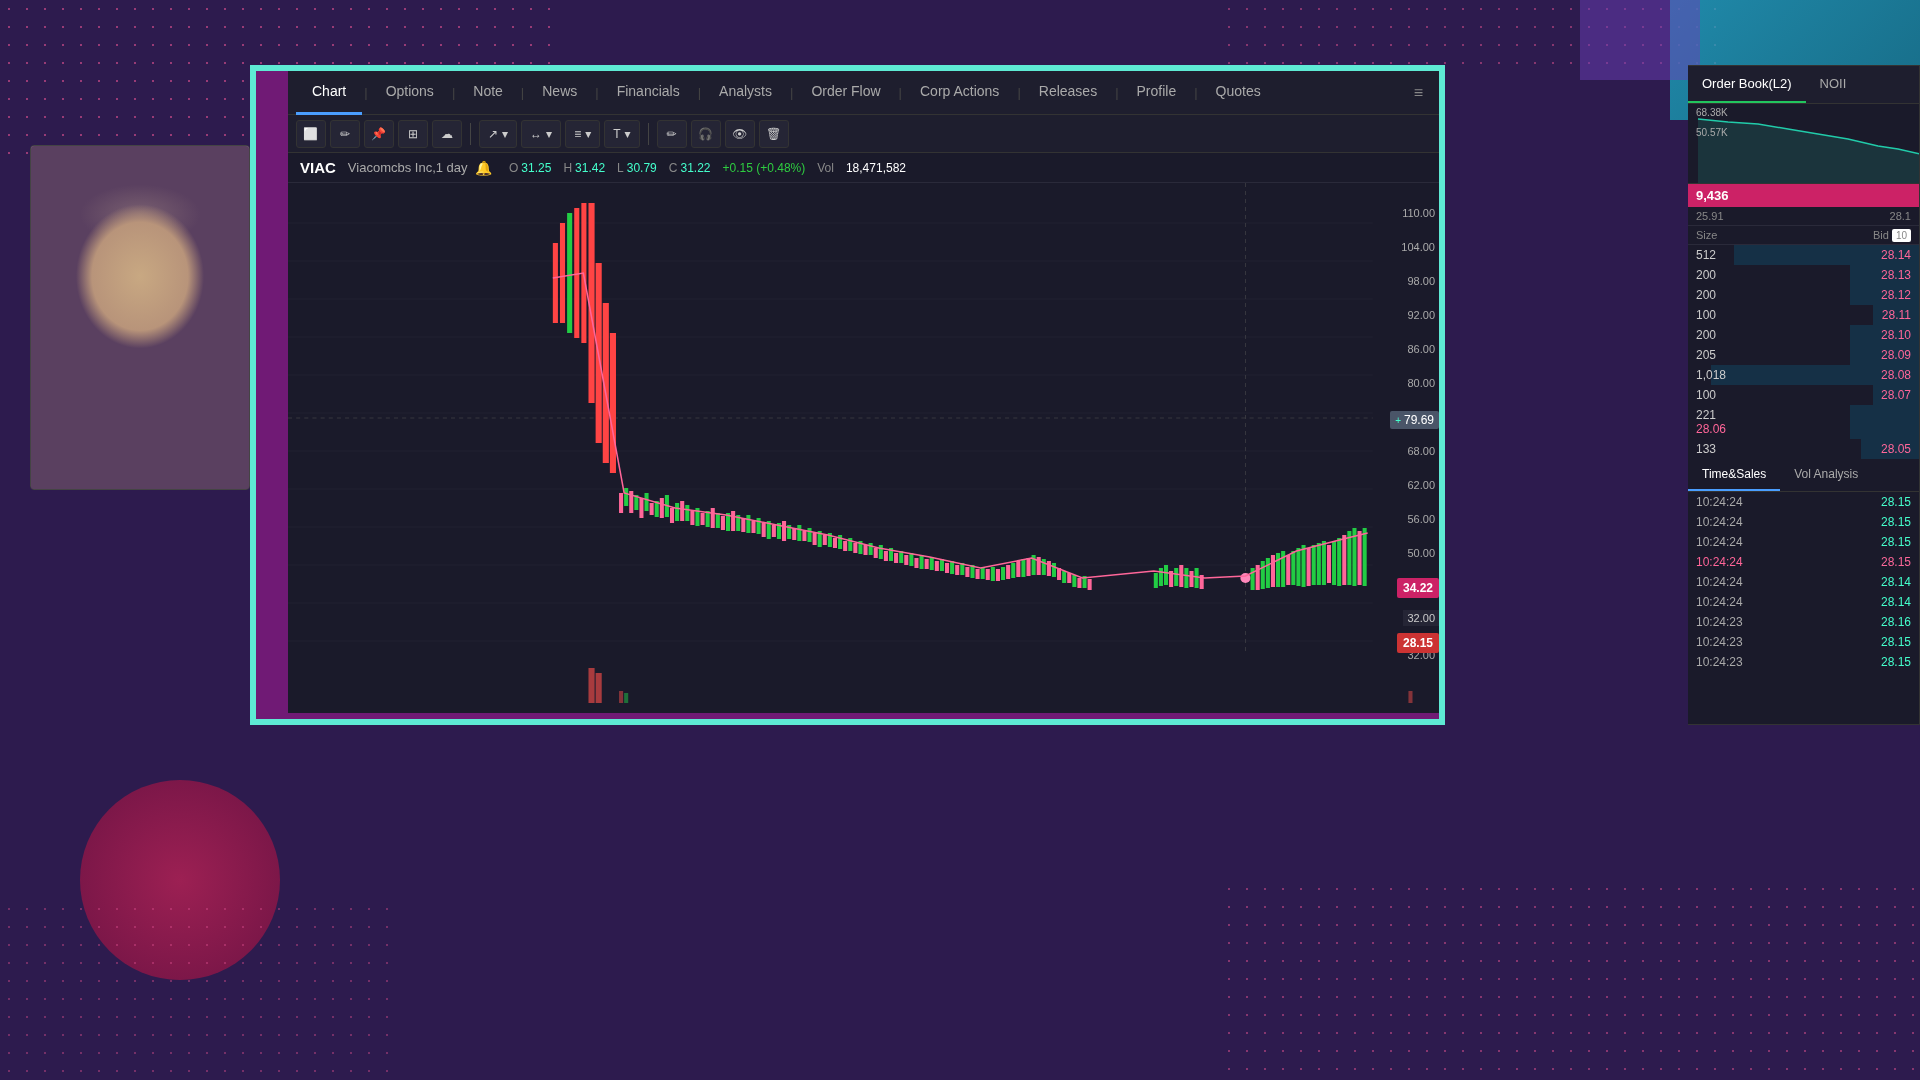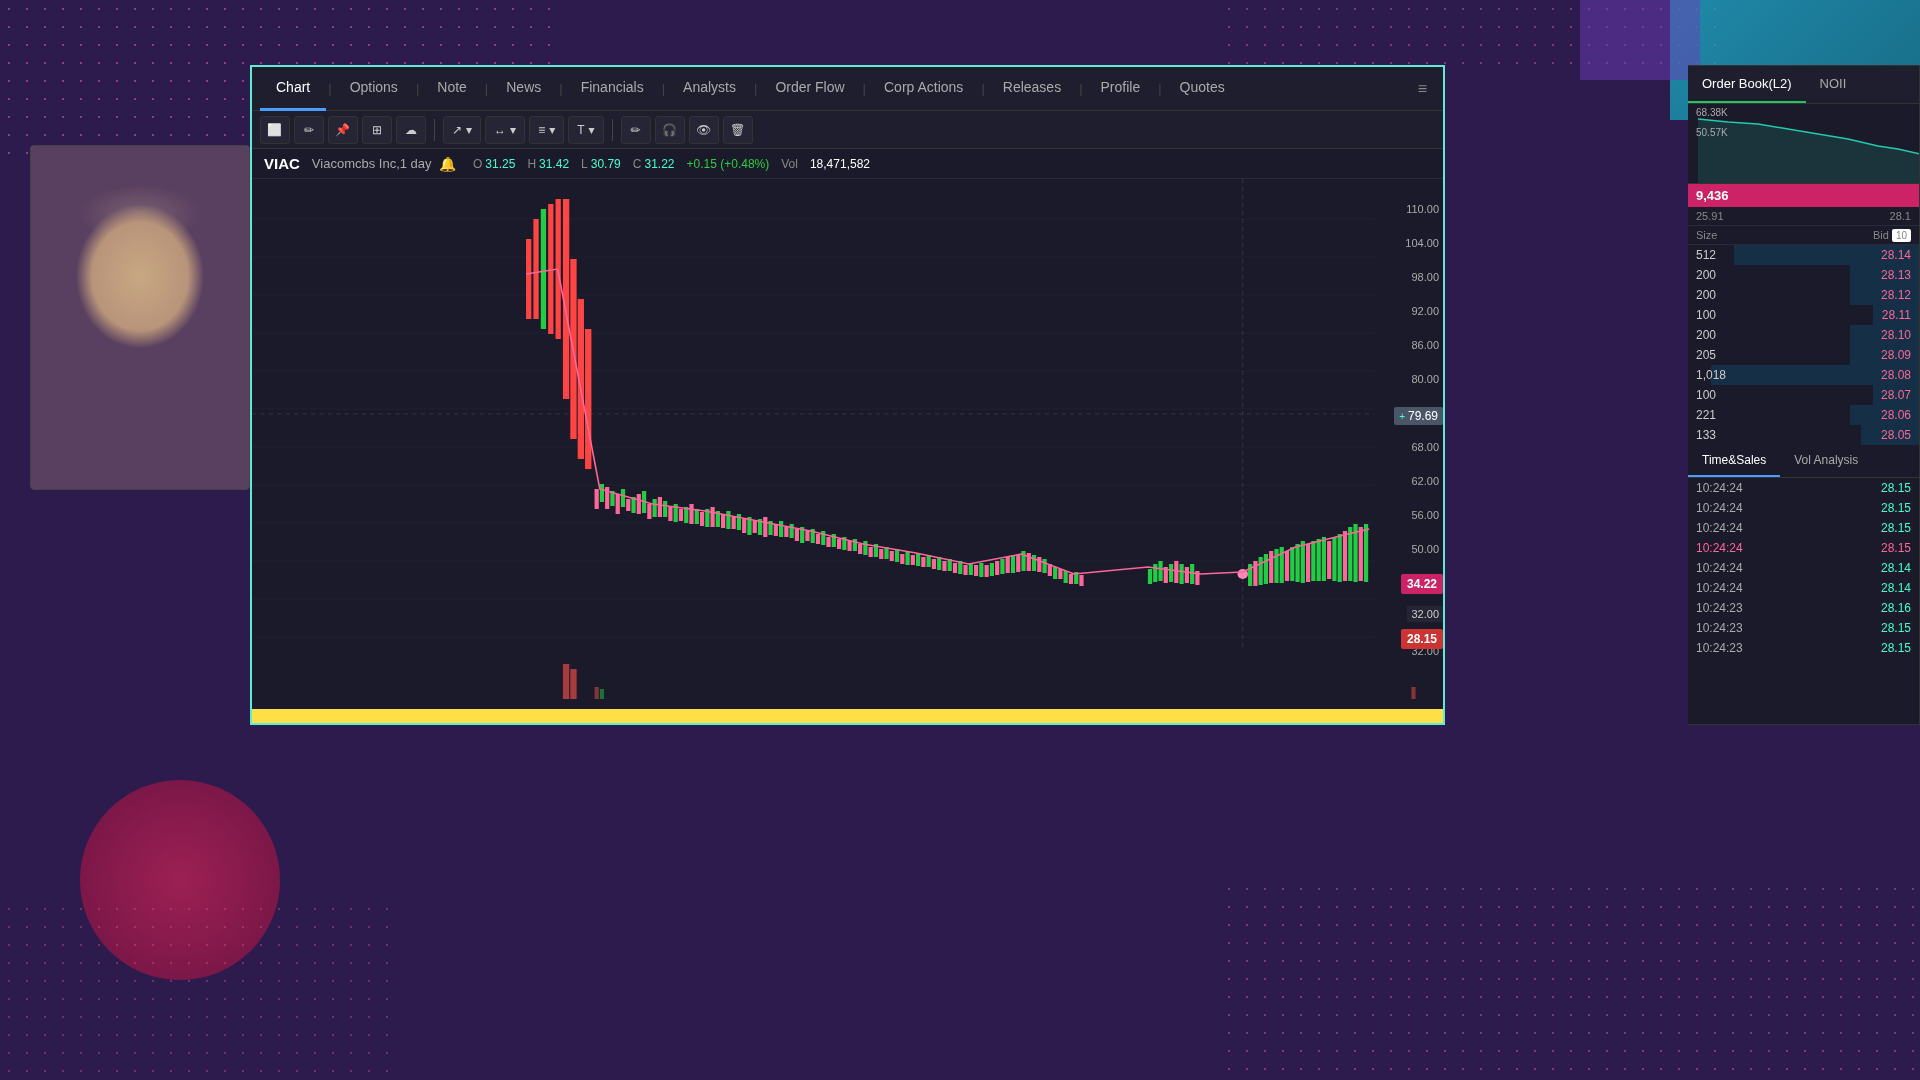--- a/index.html
+++ b/index.html
@@ -87,22 +87,23 @@
         radial-gradient(ellipse 60px 30px at 50% 20%, #7a6070 0%, #5a4060 100%),
         linear-gradient(180deg, #9a8090 0%, #7a6575 40%, #3a3545 70%, #5a4060 100%);
       position: relative;
     }
 
     
     .main-panel {
       position: absolute;
       top: 65px; left: 250px;
       width: 1195px; height: 660px;
-      background: #fde047;
-      border: 2px solid #5eead4;
+      background: #701a75;
+      border: 6px solid #5eead4;
+      padding-left: 32px;
     }
 
     
     .tab-bar {
       display: flex;
       align-items: center;
       background: #1e1e2e;
       height: 44px;
       border-bottom: 1px solid #333;
       padding: 0 8px;
@@ -691,21 +692,21 @@
       <div style="display: flex; justify-content: space-between; padding: 3px 8px; font-size: 12px; position: relative; cursor: pointer; gap: 32px;">
       <div style="position:absolute; right:0; top:0; bottom:0; width:90%; background:rgba(0,150,200,0.18);"></div>
       <span style="color:#ccc; position:relative;">1,018</span>
       <span style="color:#ff6699; position:relative;">28.08</span>
     </div>
       <div style="display: flex; justify-content: space-between; padding: 3px 8px; font-size: 12px; position: relative; cursor: pointer;">
       <div style="position:absolute; right:0; top:0; bottom:0; width:20%; background:rgba(0,150,200,0.18);"></div>
       <span style="color:#ccc; position:relative;">100</span>
       <span style="color:#ff6699; position:relative;">28.07</span>
     </div>
-      <div style="display: flex; justify-content: space-between; padding: 3px 8px; font-size: 12px; position: relative; cursor: pointer;">
+      <div style="display: flex; justify-content: space-between; padding: 3px 8px; font-size: 12px; position: relative; cursor: pointer; flex-direction: column;">
       <div style="position:absolute; right:0; top:0; bottom:0; width:30%; background:rgba(0,150,200,0.18);"></div>
       <span style="color:#ccc; position:relative;">221</span>
       <span style="color:#ff6699; position:relative;">28.06</span>
     </div>
       <div style="display: flex; justify-content: space-between; padding: 3px 8px; font-size: 12px; position: relative; cursor: pointer;">
       <div style="position:absolute; right:0; top:0; bottom:0; width:25%; background:rgba(0,150,200,0.18);"></div>
       <span style="color:#ccc; position:relative;">133</span>
       <span style="color:#ff6699; position:relative;">28.05</span>
     </div>
     </div>

